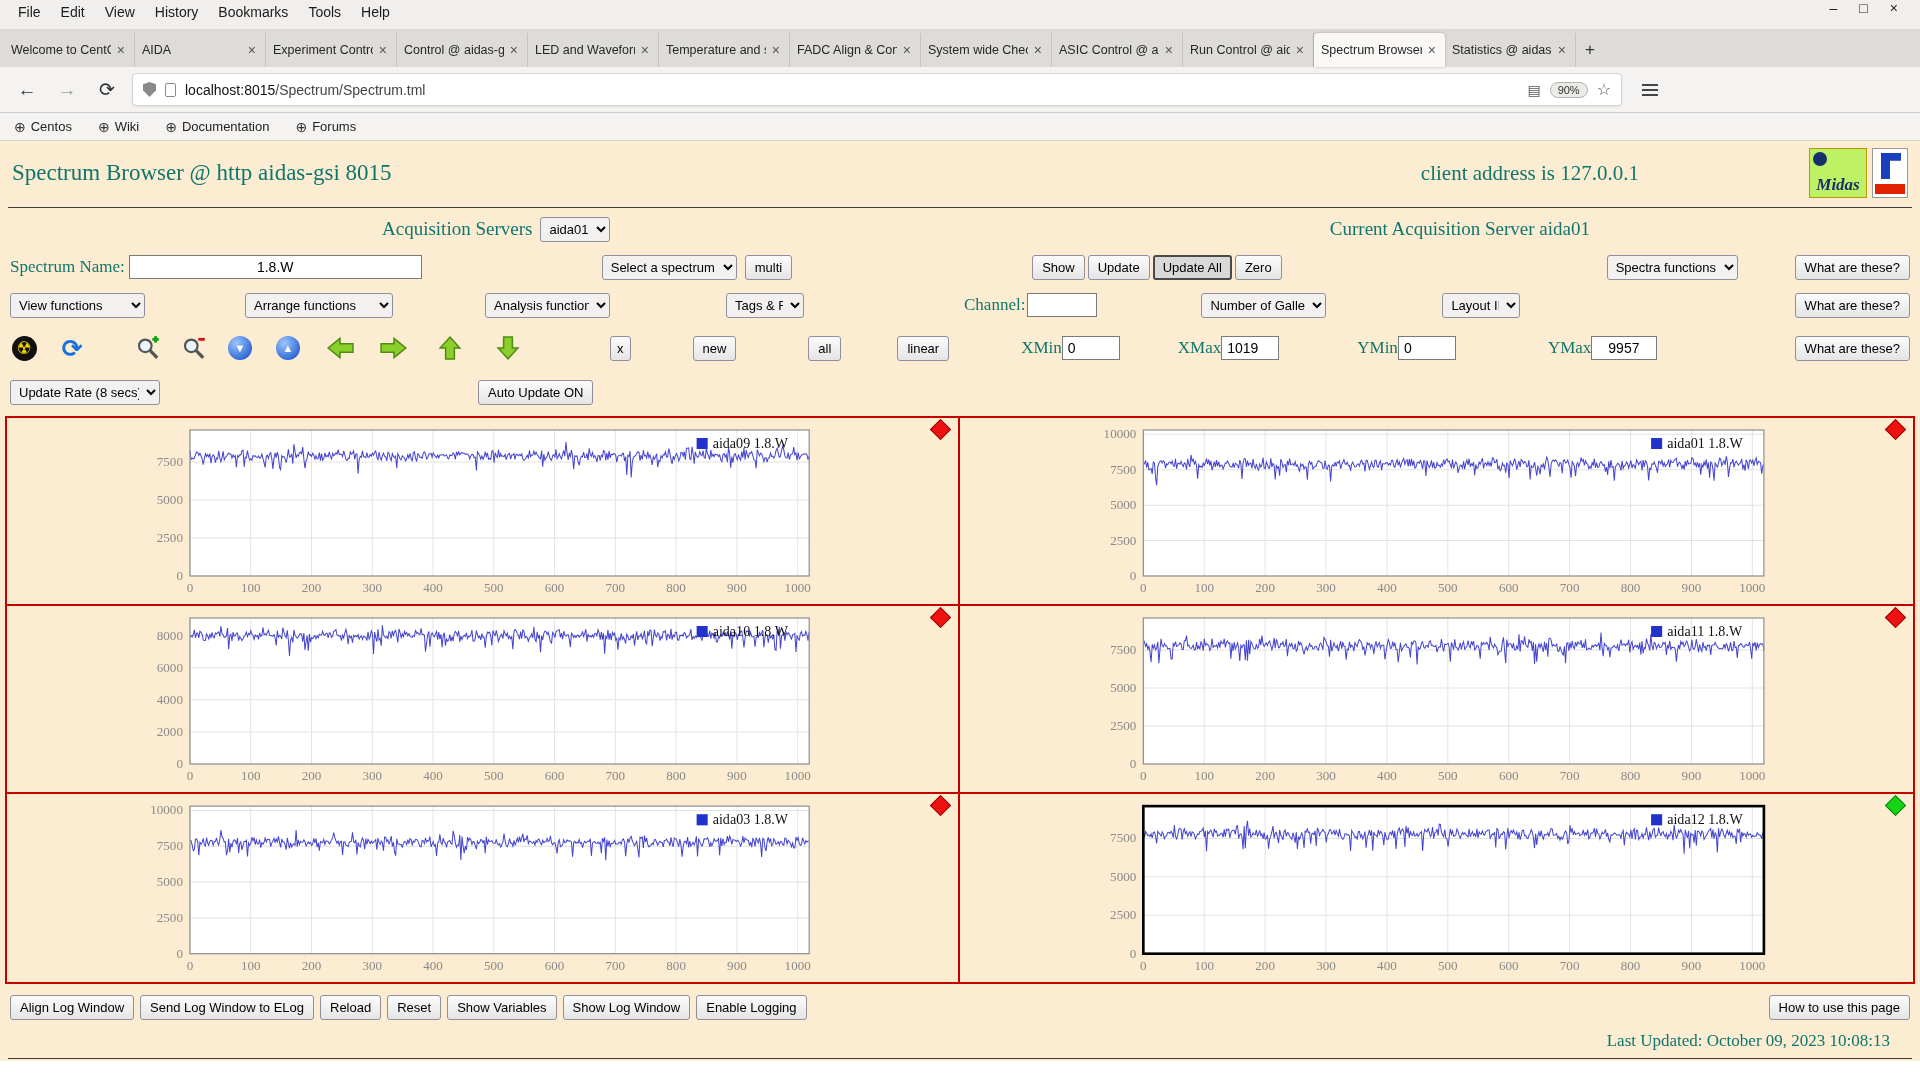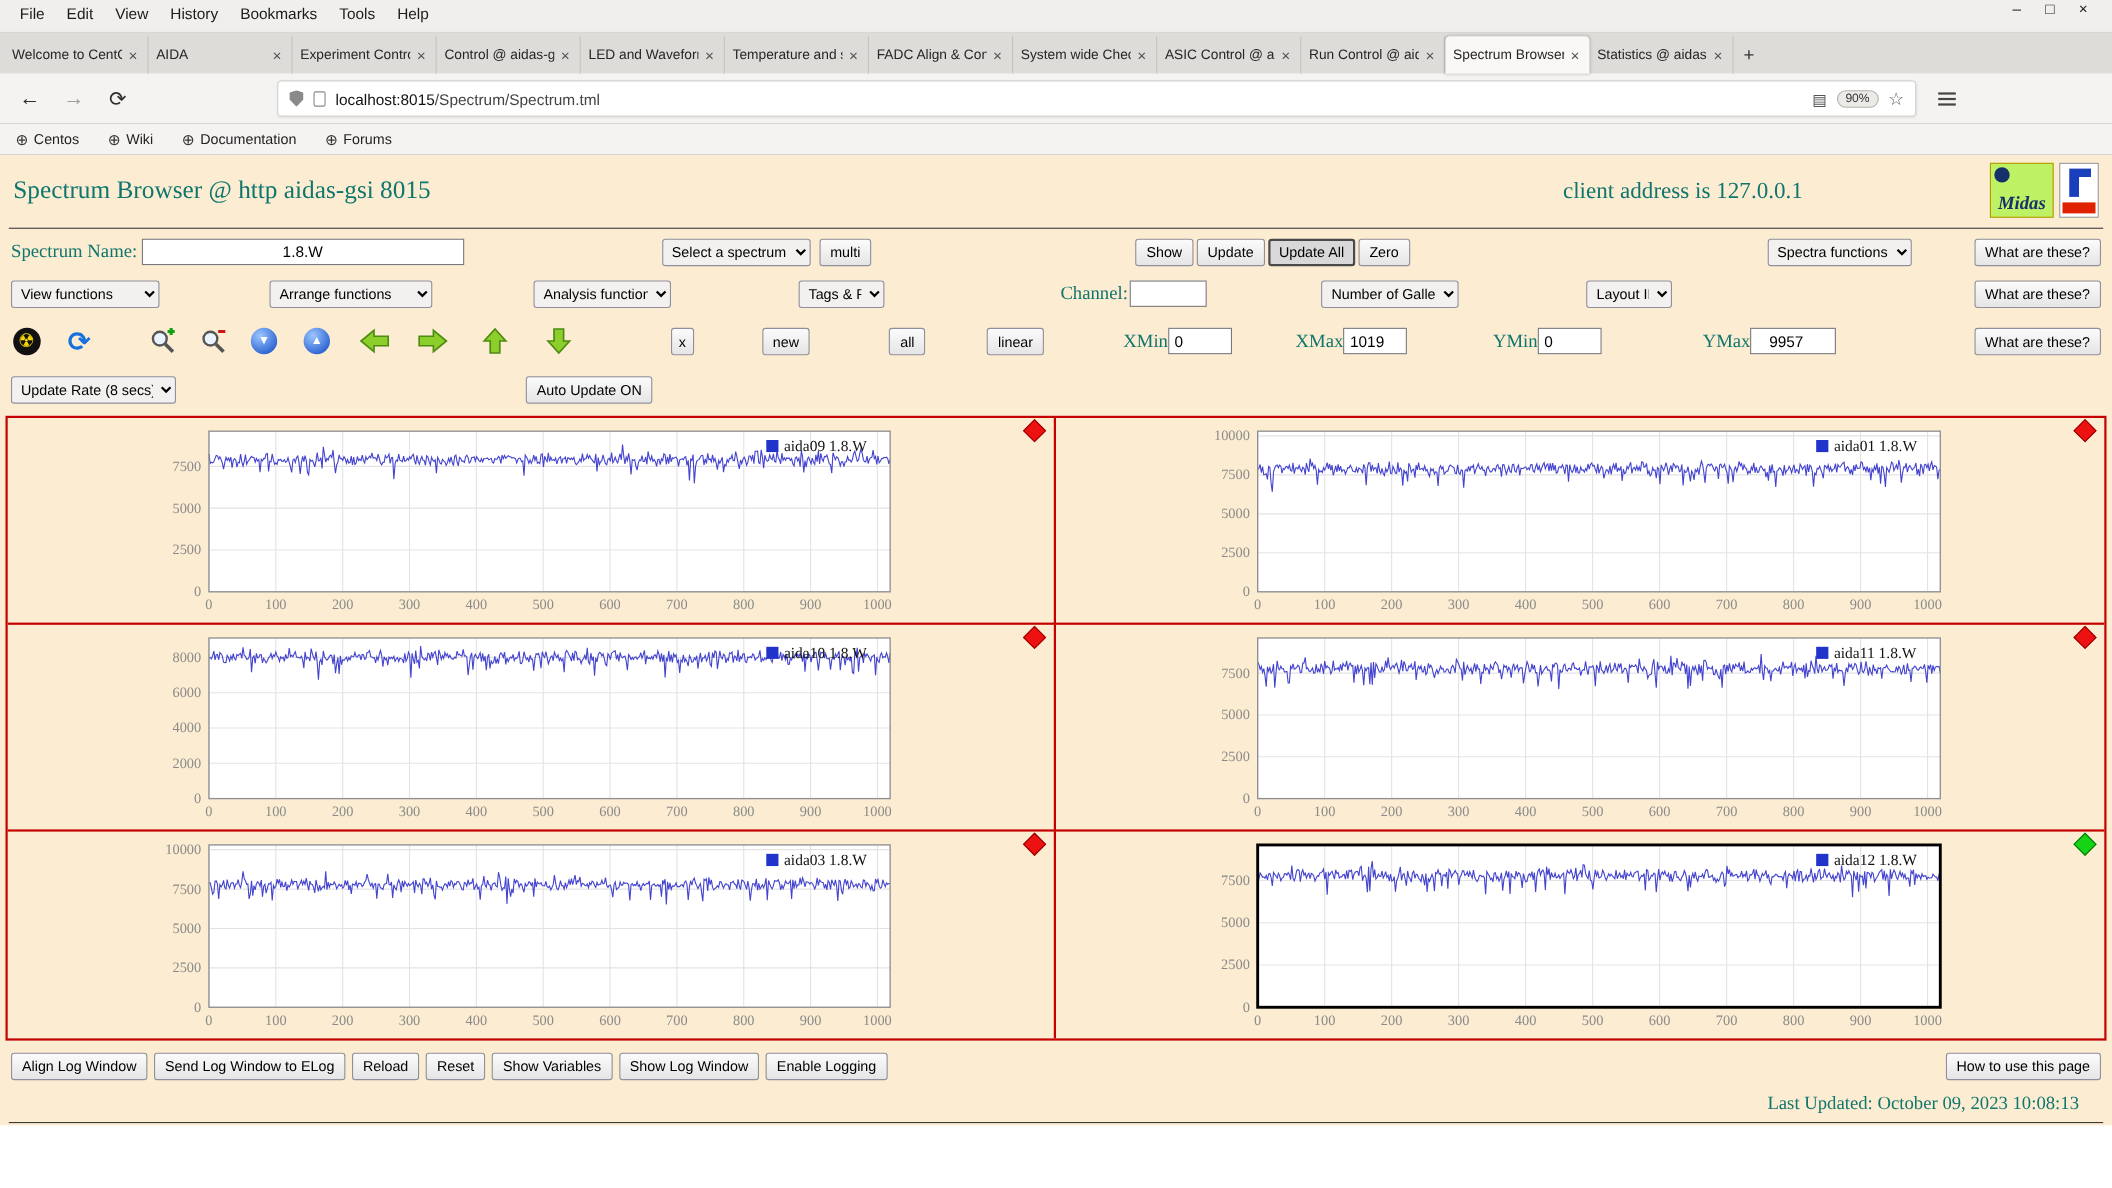--- a/index.html
+++ b/index.html
@@ -18,21 +18,21 @@
   .tab .tab-label{flex:1;white-space:nowrap;overflow:hidden}
   .tab .tab-close{color:#555;font-size:14px;padding:0 2px}
   .tab.active{background:#f9f8f6;border-radius:4px 4px 0 0;box-shadow:0 0 3px rgba(0,0,0,.25);border-right:none}
   .newtab-btn{width:28px;display:flex;align-items:center;justify-content:center;font-size:17px;color:#333}
 
   .navbar{height:46px;background:#f5f3f1;border-bottom:1px solid #ccc;
     display:flex;align-items:center;padding:0 12px;gap:10px}
   .navbtn{width:30px;height:30px;display:flex;align-items:center;justify-content:center;
     font-size:19px;color:#2e2e2e;border-radius:4px}
   .navbtn.dim{color:#9b9b9b}
-  .urlbar{flex:1;max-width:1490px;height:33px;margin-left:120px;background:#fff;
+  .urlbar{flex:1;max-width:1490px;height:33px;background:#fff;
     border:1px solid #d4d2cf;border-radius:4px;display:flex;align-items:center;
     padding:0 10px;gap:9px;box-shadow:0 1px 2px rgba(0,0,0,.08)}
   .shield-icon{width:13px;height:15px;background:#8a8a8a;
     clip-path:polygon(50% 0,100% 15%,100% 55%,50% 100%,0 55%,0 15%)}
   .doc-icon{width:11px;height:14px;border:1.5px solid #8a8a8a;border-radius:2px;background:#fff}
   .url-text{flex:1;font-size:14px;color:#111;white-space:nowrap;overflow:hidden}
   .url-text .path{color:#444}
   .reader-icon{font-size:14px;color:#555}
   .zoom-pill{font-size:11px;color:#333;border:1px solid #b5b3b0;border-radius:9px;
     padding:1px 7px;background:#eceae7}
@@ -230,20 +230,25 @@
       <span class="midas-logo">Midas</span>
       <span class="secondary-logo">
           <span class="blue-shape"></span>
           <span class="red-band"></span>
         </span>
     </span>
   </div>
 
   <hr class="rule">
 
+  <div class="server-row">
+    <span class="red acq-label lbl" style="font-size:19px;margin-right:8px">Acquisition Servers</span>
+    <select><option>aida01</option></select>
+    <span class="red current-server">Current Acquisition Server aida01</span>
+  </div>
 
   <div class="ctl-row row-spectrum">
     <span class="red lbl">Spectrum Name:</span>
     <input type="text" style="width: 293px; margin-left: 4px; text-align: center;" value="1.8.W">
     <select style="margin-left:180px"><option>Select a spectrum</option></select>
     <button style="margin-left:8px">multi</button>
     <div class="btn-group" style="margin-left:240px">
       <button>Show</button>
       <button>Update</button>
       <button class="pressed">Update All</button>
@@ -317,21 +322,21 @@
     <button style="margin-left:62px">new</button>
     <button style="margin-left:72px">all</button>
     <button style="margin-left:56px">linear</button>
     <span class="red lbl" style="margin-left:72px">XMin</span>
     <input type="text" style="width: 58px;" value="0">
     <span class="red lbl" style="margin-left:58px">XMax</span>
     <input type="text" style="width: 58px;" value="1019">
     <span class="red lbl" style="margin-left:78px">YMin</span>
     <input type="text" style="width: 58px;" value="0">
     <span class="red lbl" style="margin-left:92px">YMax</span>
-    <input type="text" style="width: 78px; padding-left: 16px;" value="9957">
+    <input type="text" style="width: 66px; padding-left: 16px;" value="9957">
     <button style="margin-left:auto">What are these?</button>
   </div>
 
   <div class="ctl-row row-update">
     <select style="width:150px"><option>Update Rate (8 secs)</option></select>
     <button style="margin-left:318px">Auto Update ON</button>
   </div>
 
   <div class="plot-grid" id="plotGrid">
       <div class="plot-cell">

